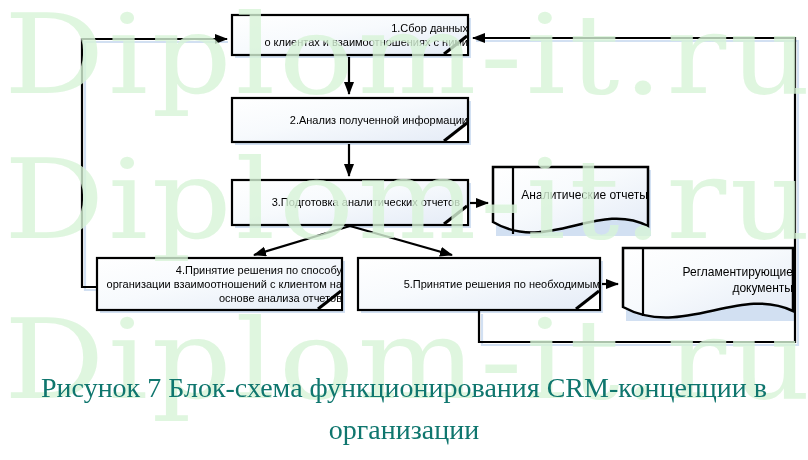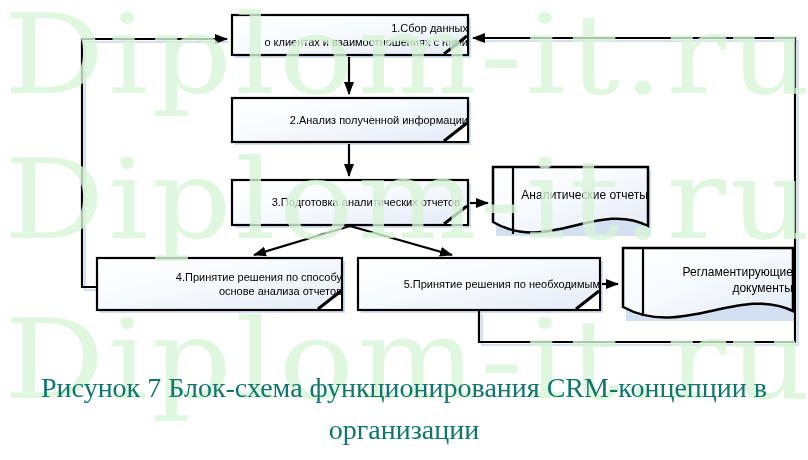--- a/index.html
+++ b/index.html
@@ -107,20 +107,21 @@
     <div>о клиентах и взаимоотношениях с ними</div>
   </div>
   <div class="lbl" style="left:232px;top:98px;width:236px;height:44px;">
     <div>2.Анализ полученной информации</div>
   </div>
   <div class="lbl" style="left:232px;top:180px;width:228px;height:45px;">
     <div>3.Подготовка аналитических отчетов</div>
   </div>
   <div class="lbl" style="left:97px;top:258px;width:245px;height:52px;">
     <div>4.Принятие решения по способу</div>
+    <div>организации взаимоотношений с клиентом на</div>
     <div>основе анализа отчетов</div>
   </div>
   <div class="lbl" style="left:358px;top:258px;width:242px;height:52px;">
     <div>5.Принятие решения по необходимым</div>
   </div>
 
   <div class="lbl doc-lbl" style="left:507px;top:170px;width:141px;height:52px;">
     <div>Аналитические отчеты</div>
   </div>
   <div class="lbl doc-lbl" style="left:637px;top:252px;width:156px;height:58px;">

